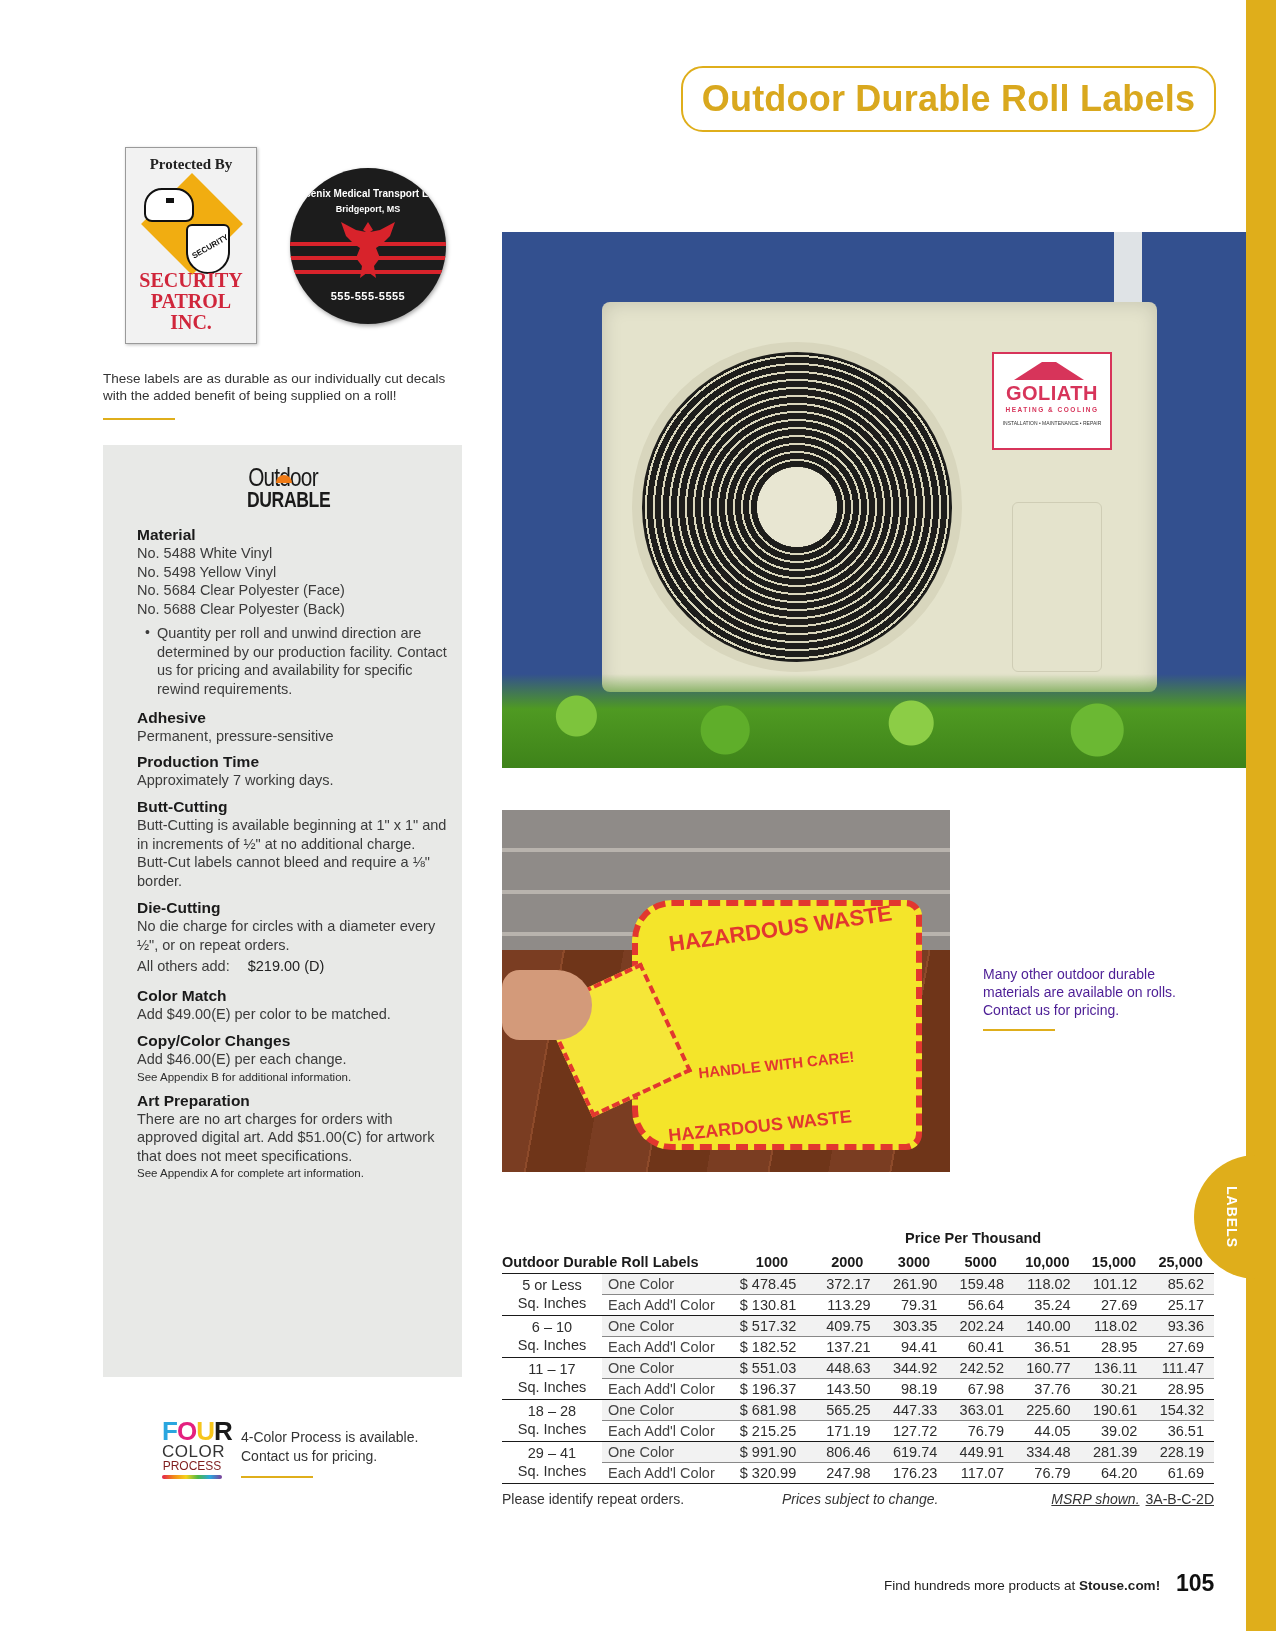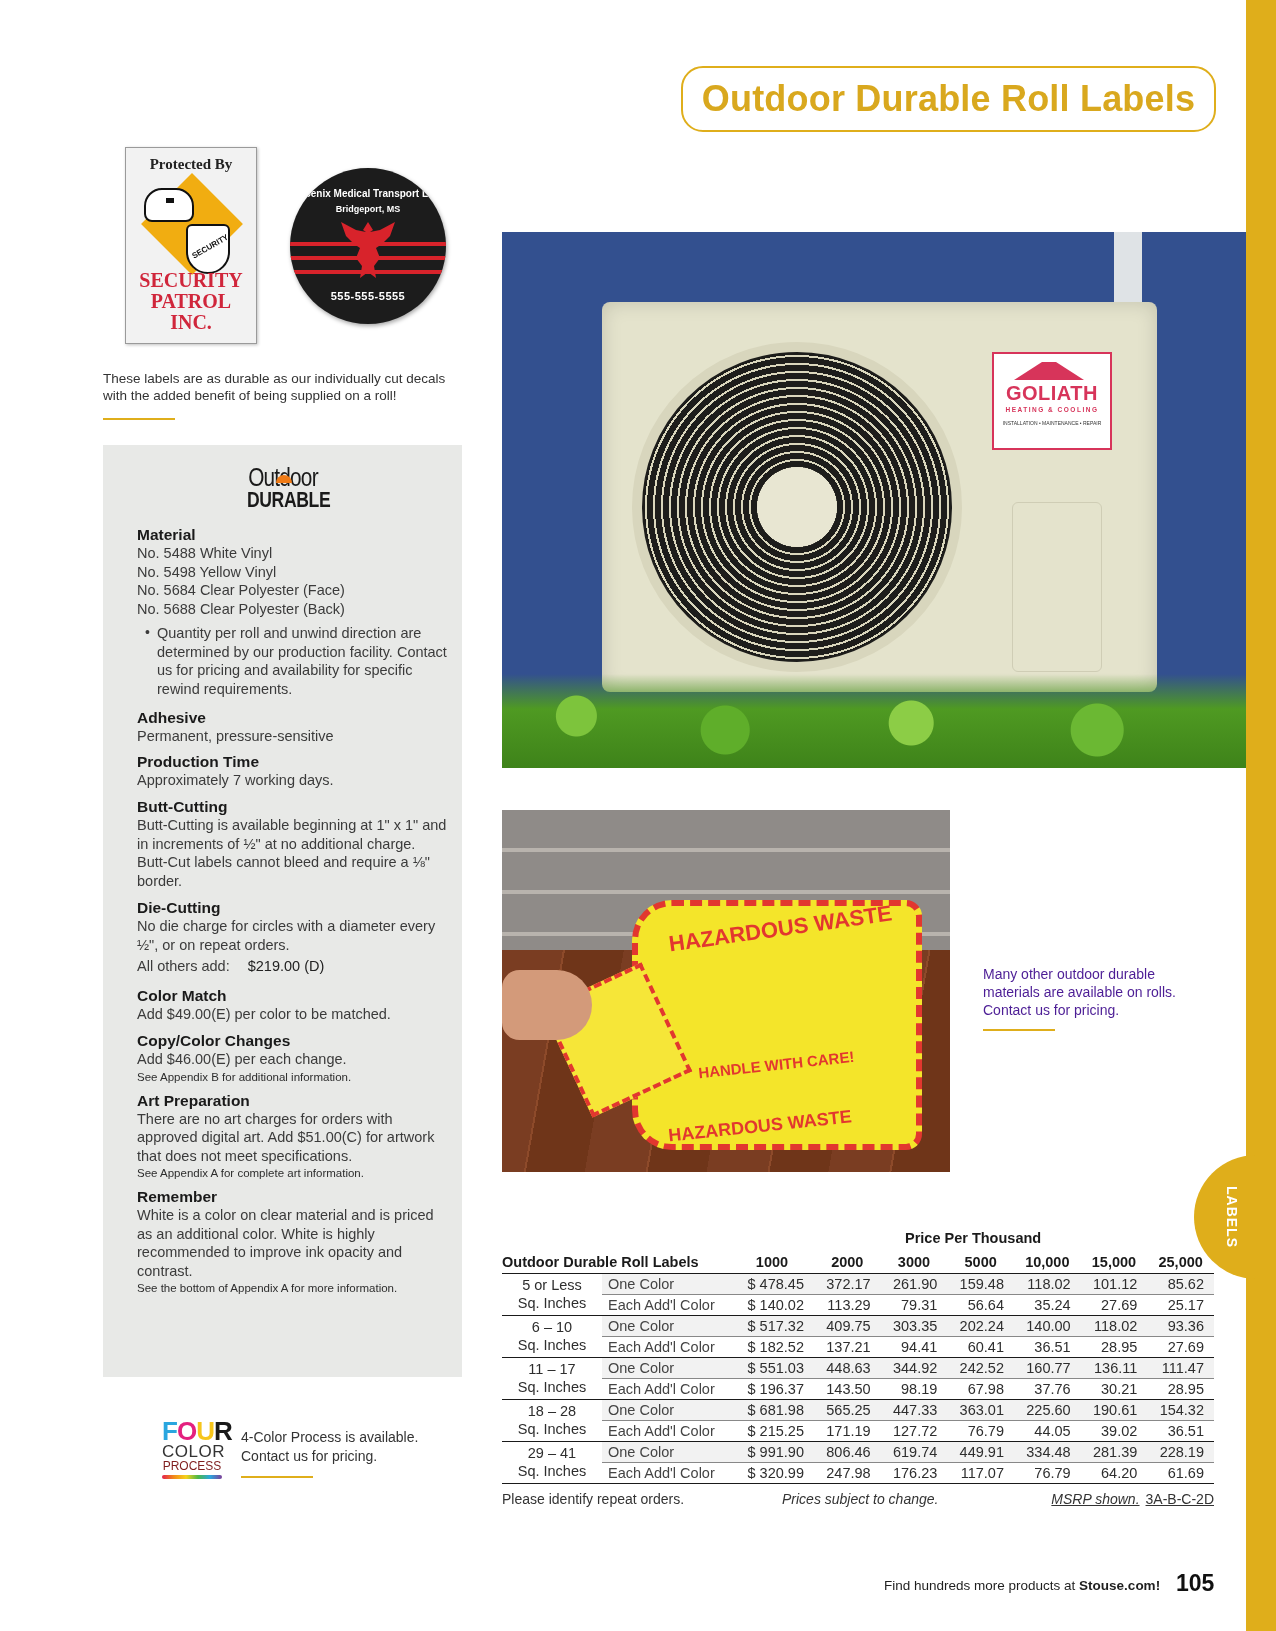--- a/index.html
+++ b/index.html
@@ -86,21 +86,21 @@
   
   .price-wrap { position: absolute; left: 502px; top: 1230px; width: 712px; }
   .ppt { position: absolute; left: 403px; top: 0; font-size: 14.5px; font-weight: bold; color: #1a1a1a; }
   table.price { position: absolute; left: 0; top: 22px; width: 712px; border-collapse: collapse; font-size: 14.5px; }
   table.price th { font-weight: bold; color: #1a1a1a; text-align: center; height: 21px; padding: 0; }
   table.price th.name { text-align: left; }
   table.price td { height: 21px; padding: 0; color: #2e2e2e; }
   .cap-cell { text-align: center; font-weight: normal; color: #1a1a1a; line-height: 18px; width: 100px; border-bottom: 1.5px solid #1a1a1a; }
   .type-cell { padding-left: 6px !important; width: 128px; color: #444 !important; }
   .num { text-align: right; padding-right: 10px !important; }
-  .num.first { text-align: right; padding-left: 2px !important; }
+  .num.first { text-align: center; padding-left: 2px !important; }
   tr.one td.type-cell, tr.one td.num { border-bottom: 1px solid #888; }
   tr.add td { border-bottom: 1.5px solid #1a1a1a; }
   tr.one td { background: #f2f2f2; }
   tr.one td.cap-cell { background: #fff; }
   thead tr th { border-bottom: 1.5px solid #1a1a1a; }
   .foot { position: absolute; left: 0; top: 261px; width: 712px; font-size: 14px; color: #333; }
   .foot .l { position: absolute; left: 0; }
   .foot .c { position: absolute; left: 280px; font-style: italic; }
   .foot .r { position: absolute; right: 0; text-decoration: underline; }
   .foot .r i { font-style: italic; margin-right: 6px; }
@@ -193,25 +193,20 @@
     </div>
     <div class="spec" style="margin-top:8px">
       <h3>Copy/Color Changes</h3>
       <p>Add $46.00(E) per each change.</p>
       <p class="small">See Appendix B for additional information.</p>
     </div>
     <div class="spec" style="margin-top:6px">
       <h3>Art Preparation</h3>
       <p>There are no art charges for orders with approved digital art. Add $51.00(C) for artwork that does not meet specifications.</p>
       <p class="small">See Appendix A for complete art information.</p>
-    </div>
-    <div class="spec" style="margin-top:6px">
-      <h3>Remember</h3>
-      <p>White is a color on clear material and is priced as an additional color. White is highly recommended to improve ink opacity and contrast.</p>
-      <p class="small">See the bottom of Appendix A for more information.</p>
     </div>
   </div>
 </div>
 
 <div class="four-logo">
   <div class="four">
     <span style="color:#2aa6df">F</span><span style="color:#e4207f">O</span><span style="color:#f6c51b">U</span><span style="color:#1a1a1a">R</span>
   </div>
   <div class="color">COLOR</div>
   <div class="process">PROCESS</div>
@@ -280,21 +275,21 @@
           <td class="num first">$ 478.45</td>
           <td class="num">372.17</td>
           <td class="num">261.90</td>
           <td class="num">159.48</td>
           <td class="num">118.02</td>
           <td class="num">101.12</td>
           <td class="num">85.62</td>
         </tr>
         <tr class="add">
           <td class="type-cell">Each Add'l Color</td>
-          <td class="num first">$ 140.02</td>
+          <td class="num first">$ 130.81</td>
           <td class="num">113.29</td>
           <td class="num">79.31</td>
           <td class="num">56.64</td>
           <td class="num">35.24</td>
           <td class="num">27.69</td>
           <td class="num">25.17</td>
         </tr>
         <tr class="one">
           <td class="cap-cell" rowspan="2">
             <div>6 – 10</div>

